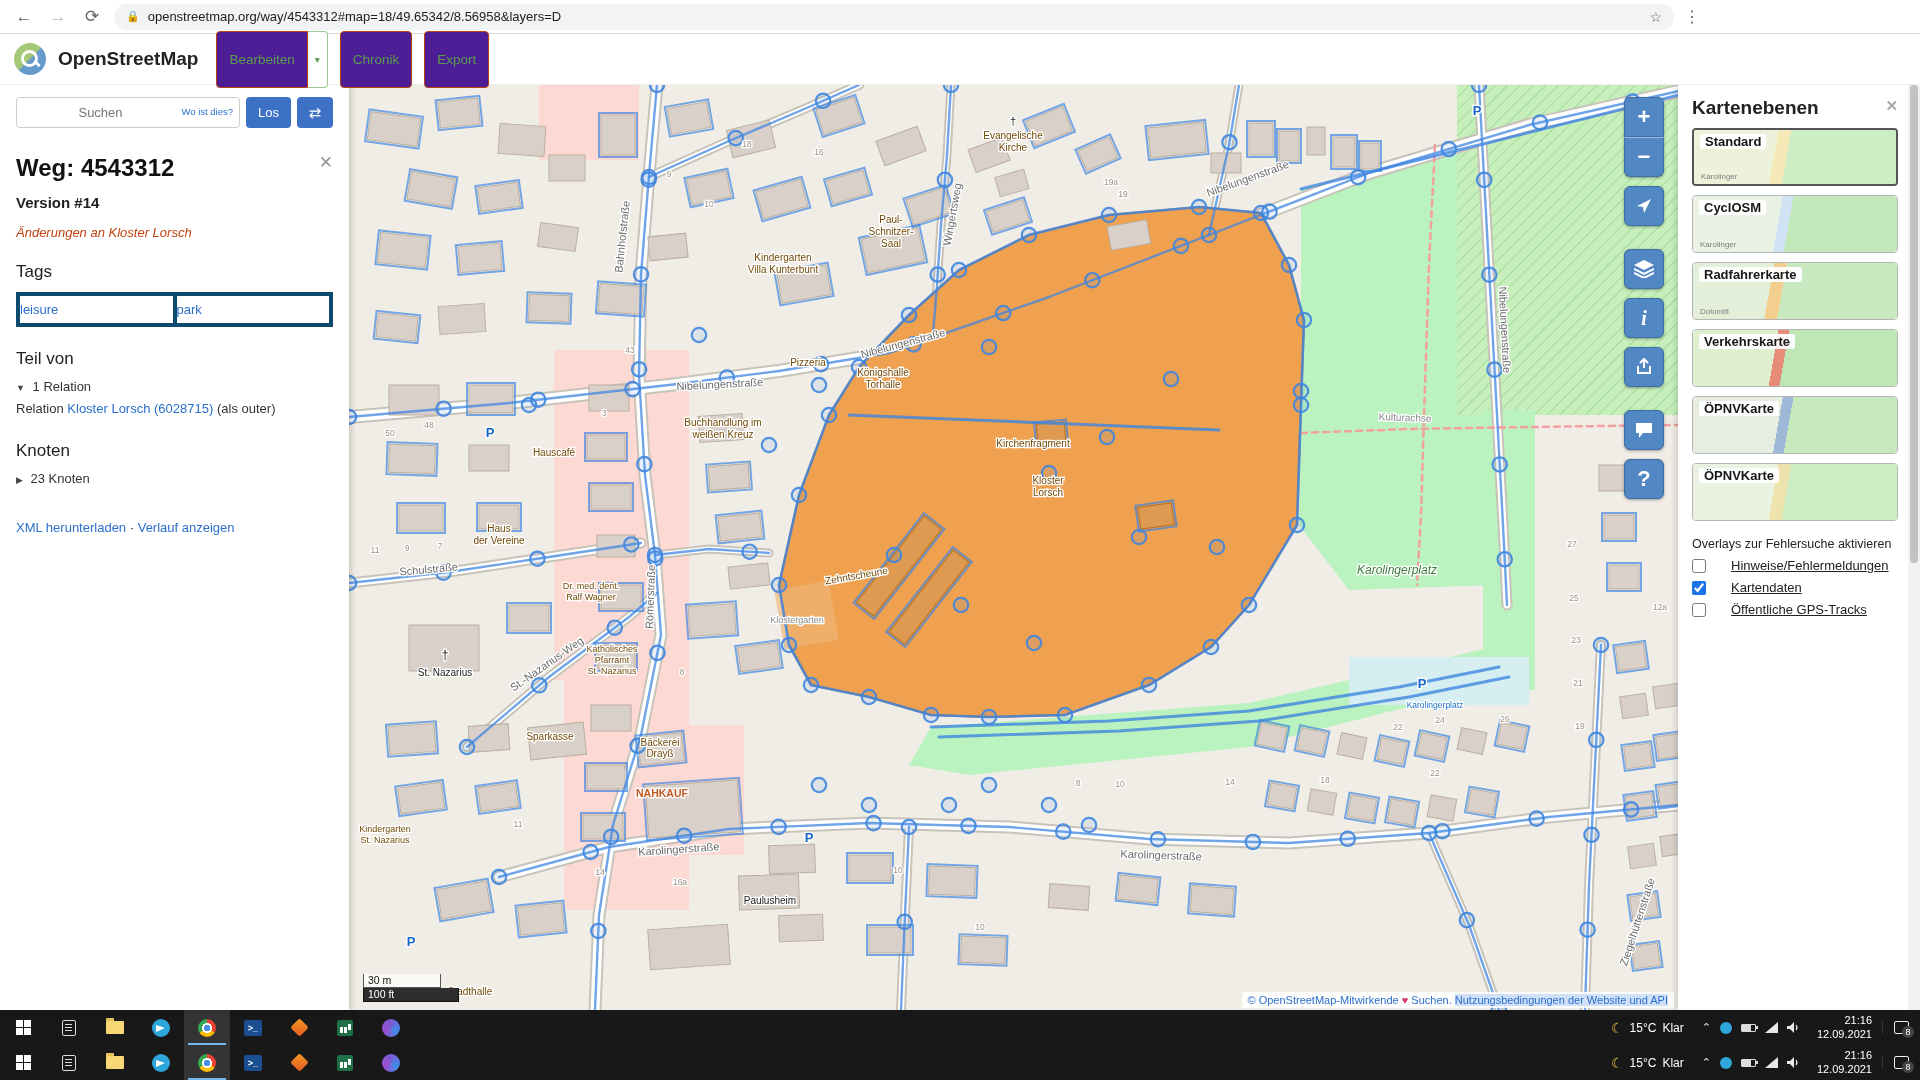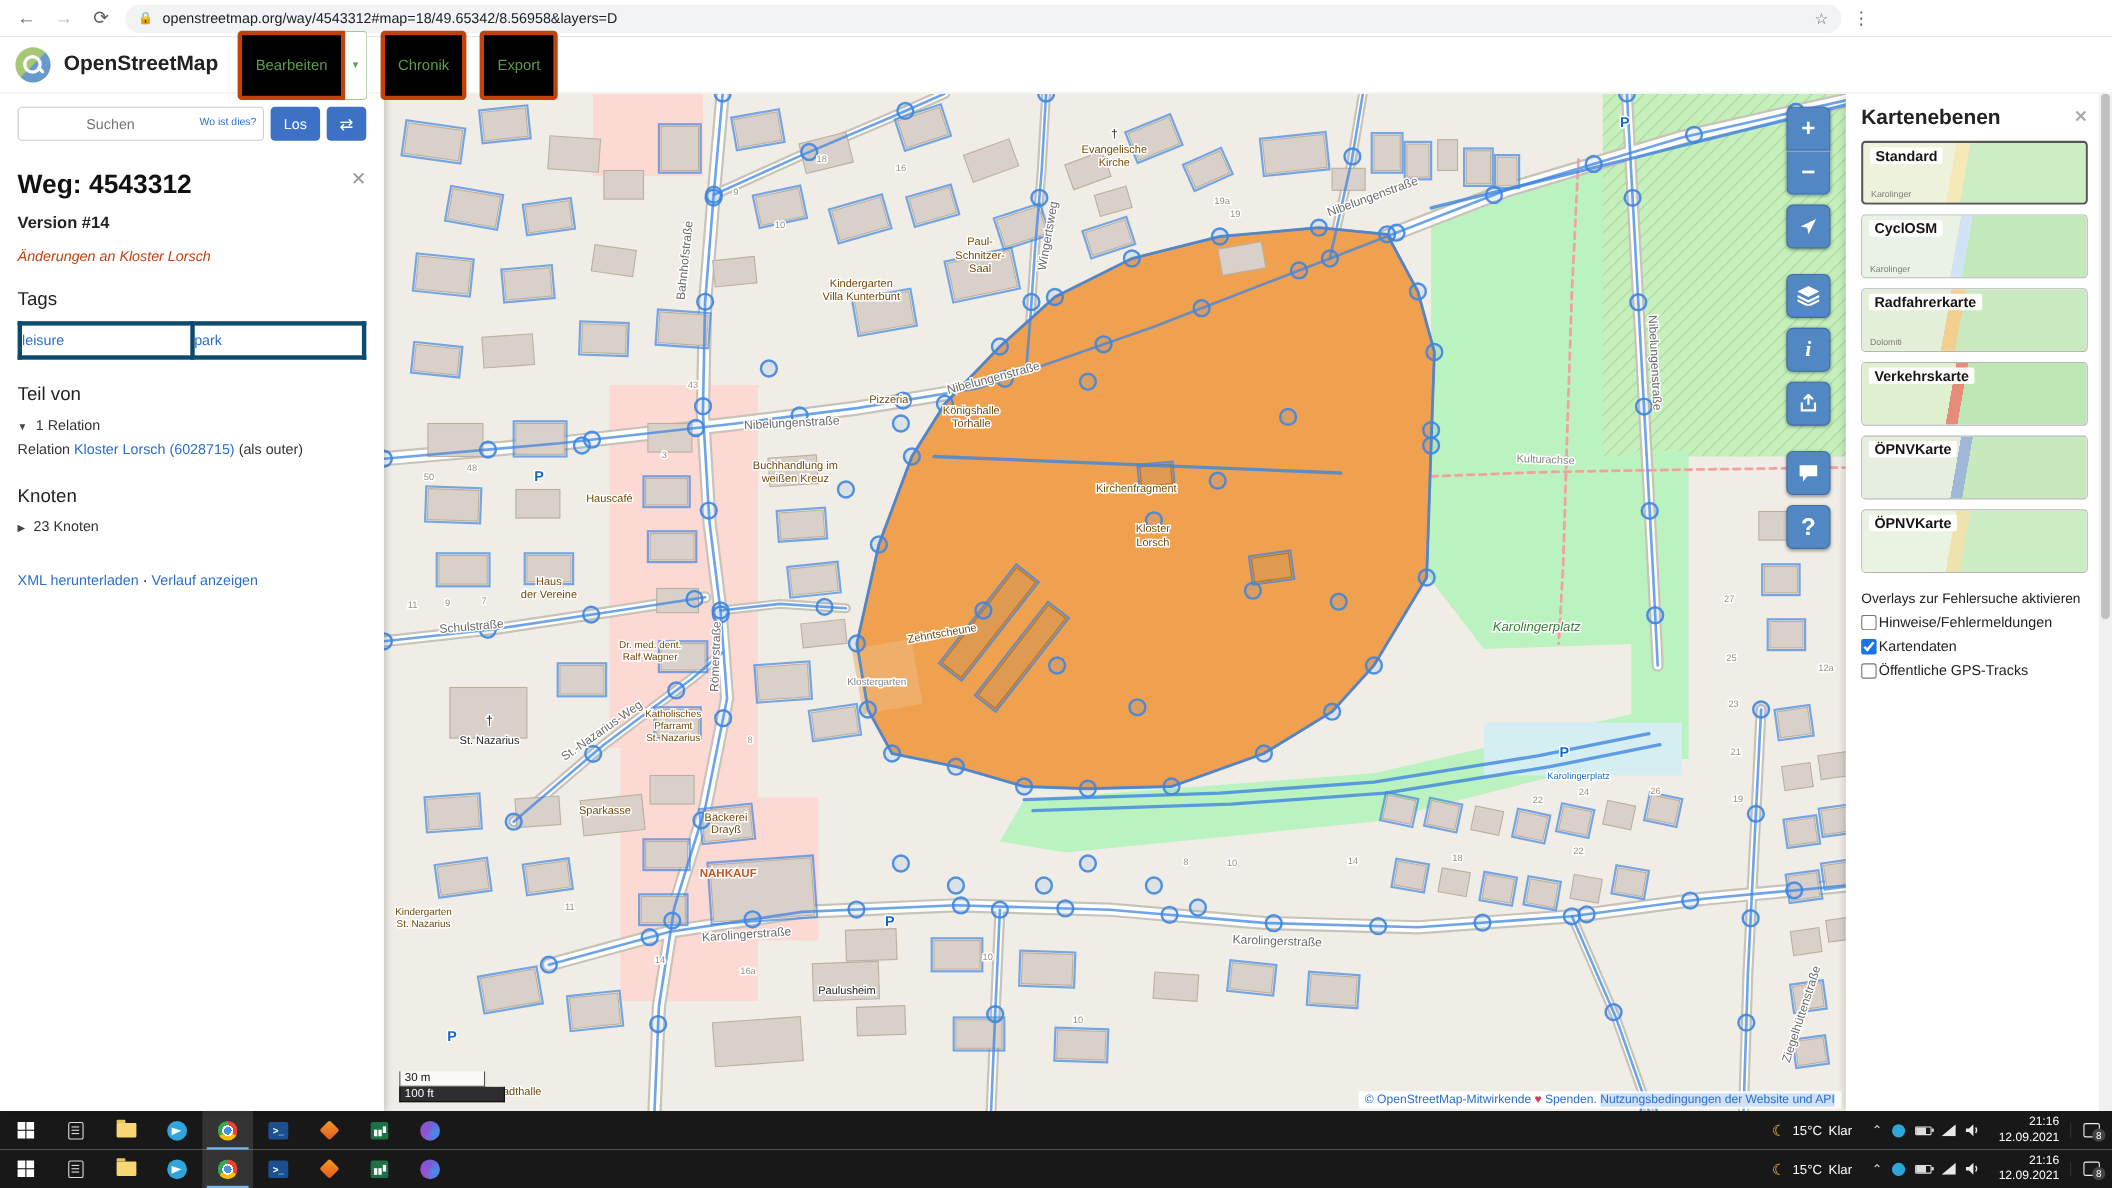--- a/index.html
+++ b/index.html
@@ -13,21 +13,21 @@
   .url-pill .lock{font-size:11px;color:#5f6368;}
   .url-pill .star{margin-left:auto;color:#5f6368;font-size:14px;}
   .kebab{color:#5f6368;font-size:16px;letter-spacing:1px;}
 
   
   .osm-header{height:51px;display:flex;align-items:center;padding:0 14px;gap:12px;background:#fff;position:relative;z-index:30;border-bottom:1px solid #eee;}
   .osm-logo{width:32px;height:32px;border-radius:50%;background:linear-gradient(135deg,#a5c876 48%,#6699cc 52%);position:relative;flex:0 0 auto;}
   .osm-logo::after{content:"";position:absolute;left:7px;top:7px;width:11px;height:11px;border:3px solid #fff;border-radius:50%;}
   .osm-logo::before{content:"";position:absolute;left:19px;top:19px;width:8px;height:3px;background:#fff;transform:rotate(45deg);border-radius:2px;}
   .brand{font-size:19px;font-weight:700;color:#222;margin-right:6px;}
-  .btn-green{border:4px solid #c2410c;color:#5a9e4c;background:#000000;font-size:13.5px;padding:20px 12px;border-radius:4px;cursor:pointer;}
+  .btn-green{border:1px solid #c2410c;color:#5a9e4c;background:#4c1d95;font-size:13.5px;padding:20px 12px;border-radius:4px;cursor:pointer;}
   .split{display:flex;}
   .split .btn-green{border-radius:4px 0 0 4px;}
   .split .caret-btn{border:1px solid #9dc793;border-left:none;border-radius:0 4px 4px 0;background:#fff;color:#5a9e4c;font-size:10px;padding:0 7px;cursor:pointer;}
   .header-right{margin-left:auto;display:flex;align-items:center;gap:20px;}
   .nav-link{font-size:13.5px;color:#4a4a4a;cursor:pointer;}
   .account-btn{border:1px solid #bdbdbd;border-radius:4px;background:#fff;color:#333;font-size:13.5px;padding:7px 13px;cursor:pointer;}
 
   
   .content{position:relative;display:flex;height:925px;}
 
@@ -83,21 +83,21 @@
   .thumb{position:absolute;inset:0;}
   .t0{background:linear-gradient(100deg,#edf3da 40%,#f5e9b8 40% 46%,#cdeec4 46%);}
   .t1{background:linear-gradient(100deg,#e9f2e4 42%,#cfe3f5 42% 47%,#c3e8bb 47%);}
   .t2{background:linear-gradient(100deg,#e4efda 38%,#f3cf8f 38% 44%,#c9e9c0 44%);}
   .t3{background:linear-gradient(100deg,#dff0cf 40%,#e88c7a 40% 45%,#bfe7b5 45%);}
   .t4{background:linear-gradient(100deg,#e6eedf 42%,#9fb8d8 42% 47%,#c6e9bd 47%);}
   .t5{background:linear-gradient(100deg,#eaf2e2 40%,#efe3ad 40% 46%,#ccecc3 46%);}
   .layer-label{position:absolute;top:4px;left:6px;background:rgba(255,255,255,.92);padding:0 5px;font-size:13px;font-weight:700;color:#161616;border-radius:2px;}
   .thumb-min{position:absolute;bottom:3px;left:7px;font-size:8px;color:#7e7e7e;}
   .ovl-head{margin-top:16px;font-size:12.5px;color:#222;}
-  .ovl-row{display:flex;align-items:center;gap:2px;margin-top:7px;font-size:13px;color:#222;cursor:pointer;}
+  .ovl-row{display:flex;align-items:center;gap:25px;margin-top:7px;font-size:13px;color:#222;cursor:pointer;text-decoration:underline;}
   .ovl-row input{width:14px;height:14px;accent-color:#1a73e8;}
   .panel-scrollbar{position:absolute;right:0;top:0;width:12px;height:100%;background:#f1f1f1;}
   .panel-scrollbar .sthumb{position:absolute;left:2px;top:0;width:8px;height:478px;background:#c1c1c1;border-radius:4px;}
 
   
   .taskbar{height:35px;background:#181818;display:flex;align-items:stretch;color:#fff;}
   .tb-slot{width:46px;display:flex;align-items:center;justify-content:center;cursor:pointer;position:relative;}
   .tb-slot.active{background:rgba(255,255,255,.12);}
   .tb-slot.active::after{content:"";position:absolute;left:4px;right:4px;bottom:0;height:2px;background:#76b9ed;}
   .win-logo{display:grid;grid-template-columns:7px 7px;grid-template-rows:7px 7px;gap:1px;}
@@ -708,21 +708,21 @@
     </div>
 
     <div class="scalebar">
       <div class="scale-m">30 m</div>
       <div class="scale-ft">100 ft</div>
     </div>
 
     <div class="attribution">
       <span class="lnk">© OpenStreetMap-Mitwirkende</span>
       <span class="heart">♥</span>
-      <span class="lnk">Spenden.</span>
+      <span class="lnk">Suchen.</span>
       <span class="lnk hl">Nutzungsbedingungen der Website und API</span>
     </div>
 
     <div class="layers-panel">
       <div class="panel-title">
         <span>Kartenebenen</span>
         <span class="panel-close">✕</span>
       </div>
       <div id="layers-list">
           <div class="layer-card selected">

